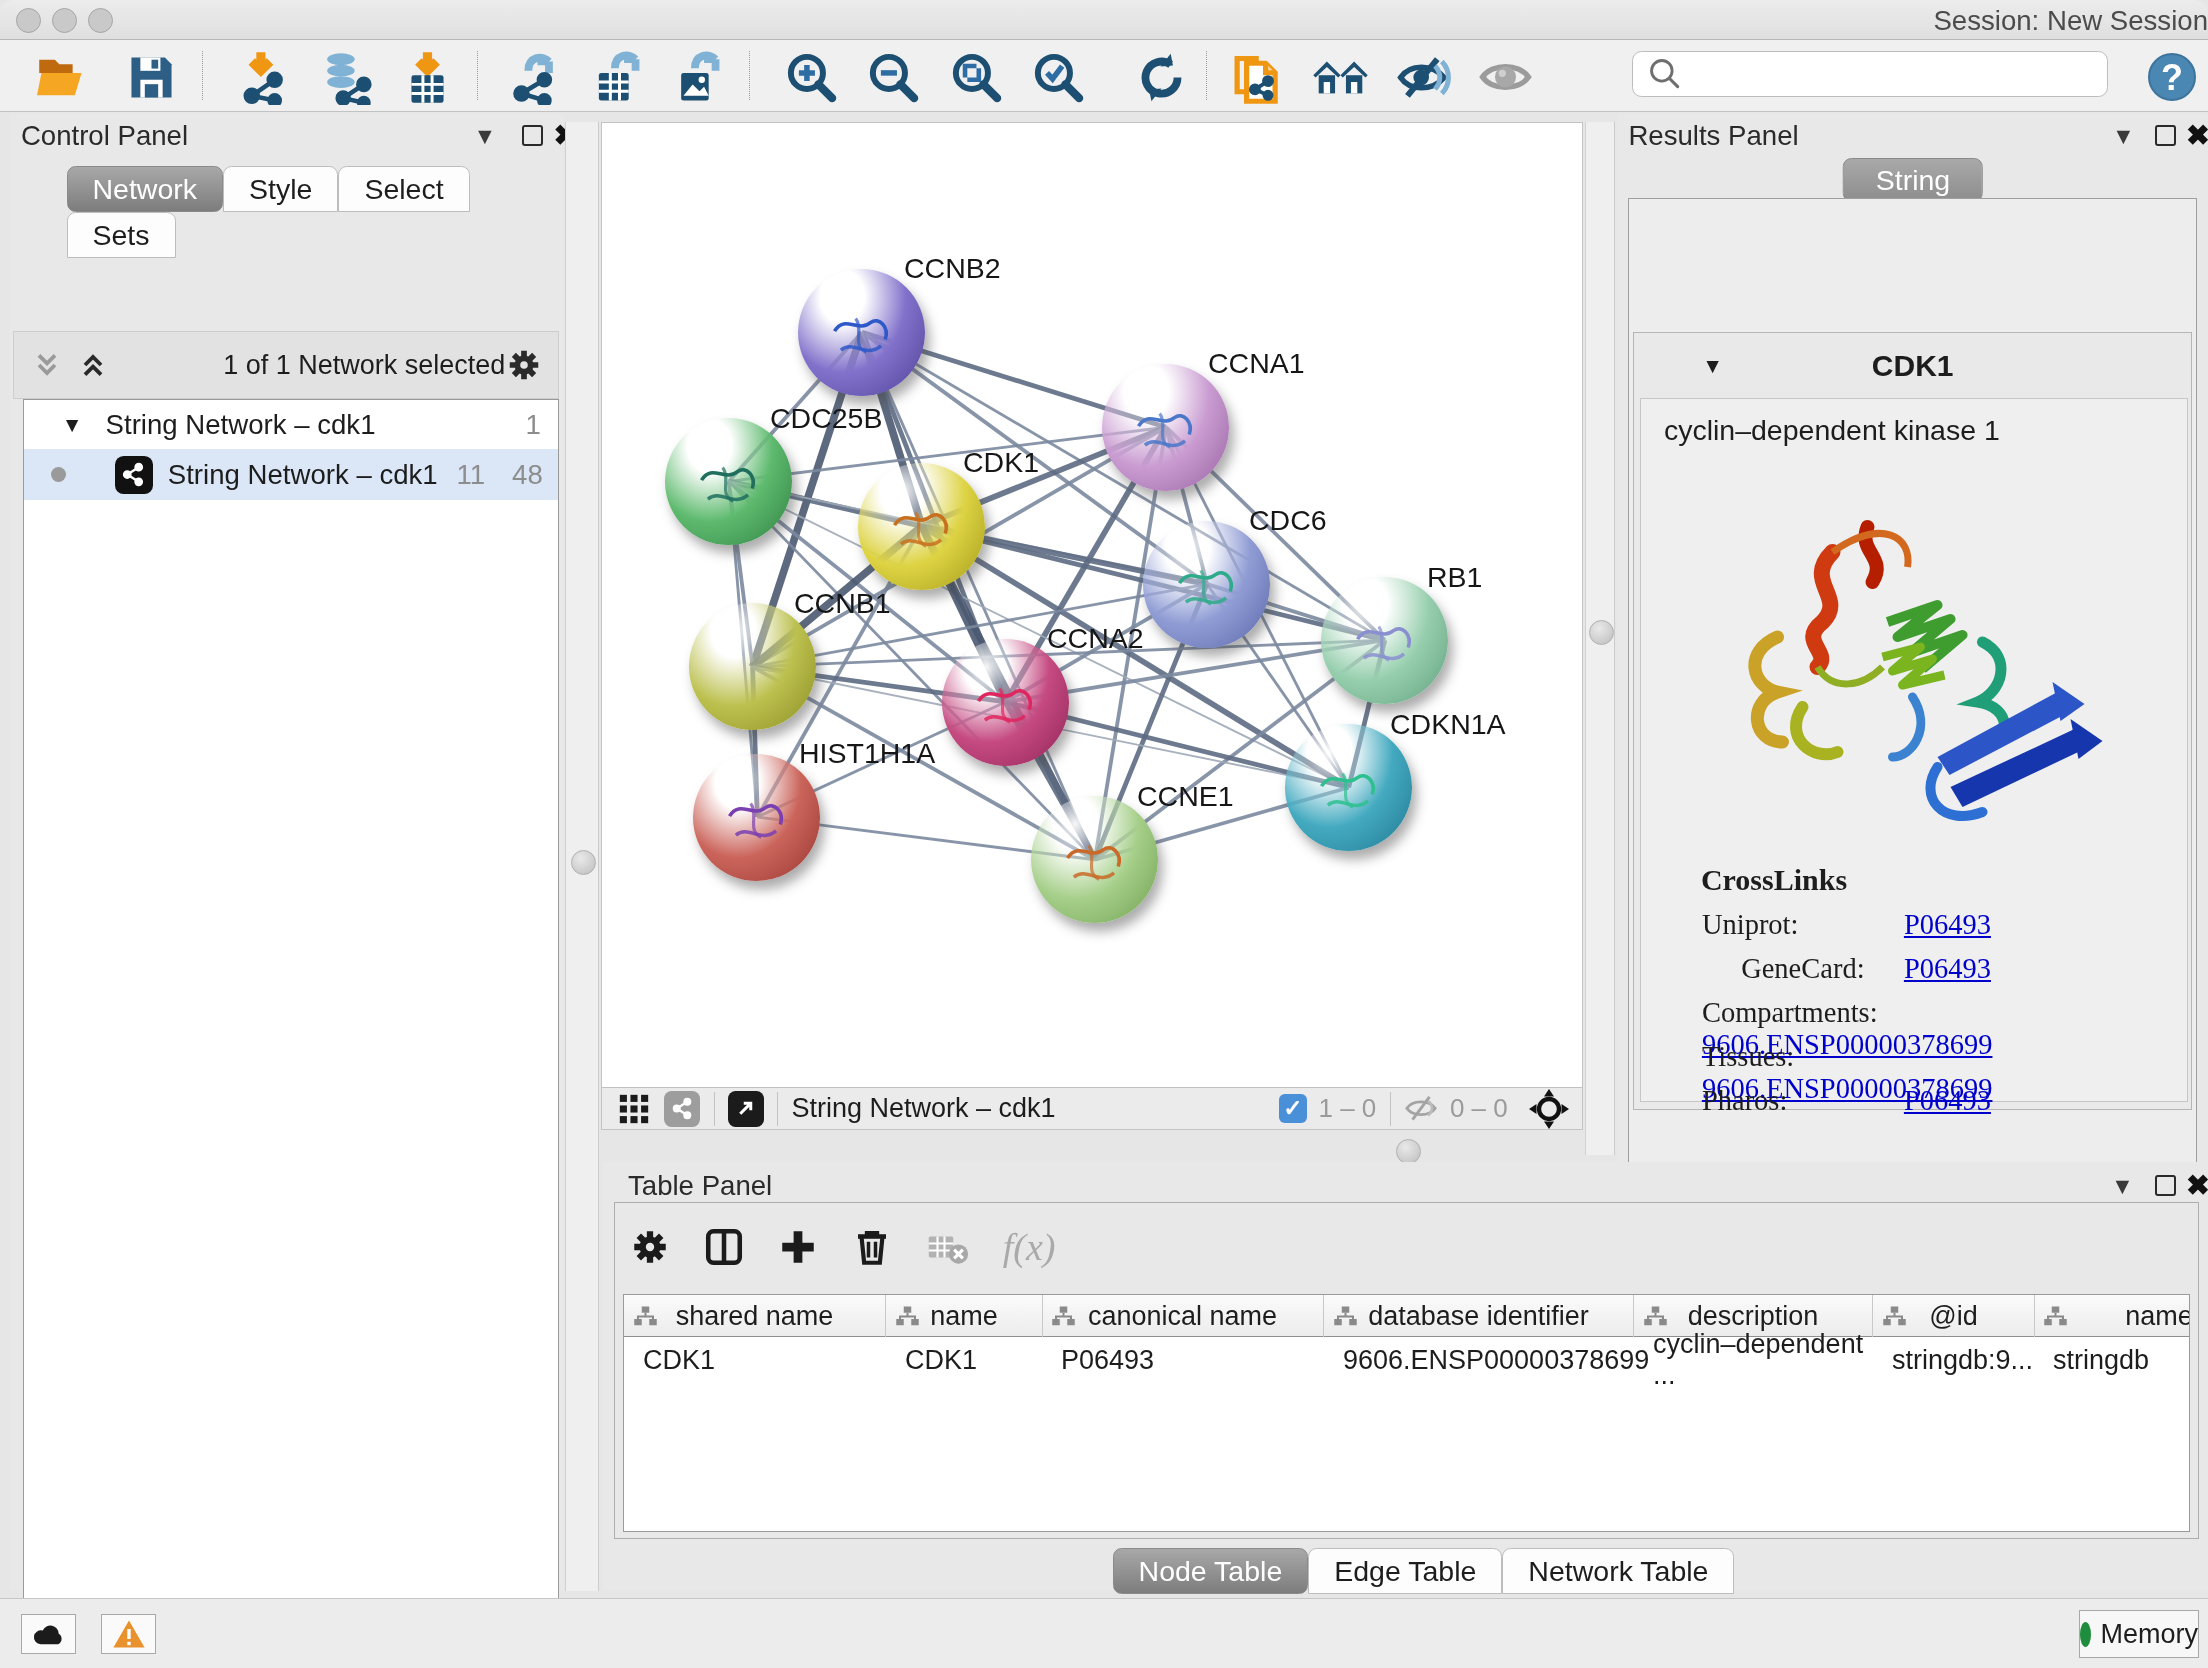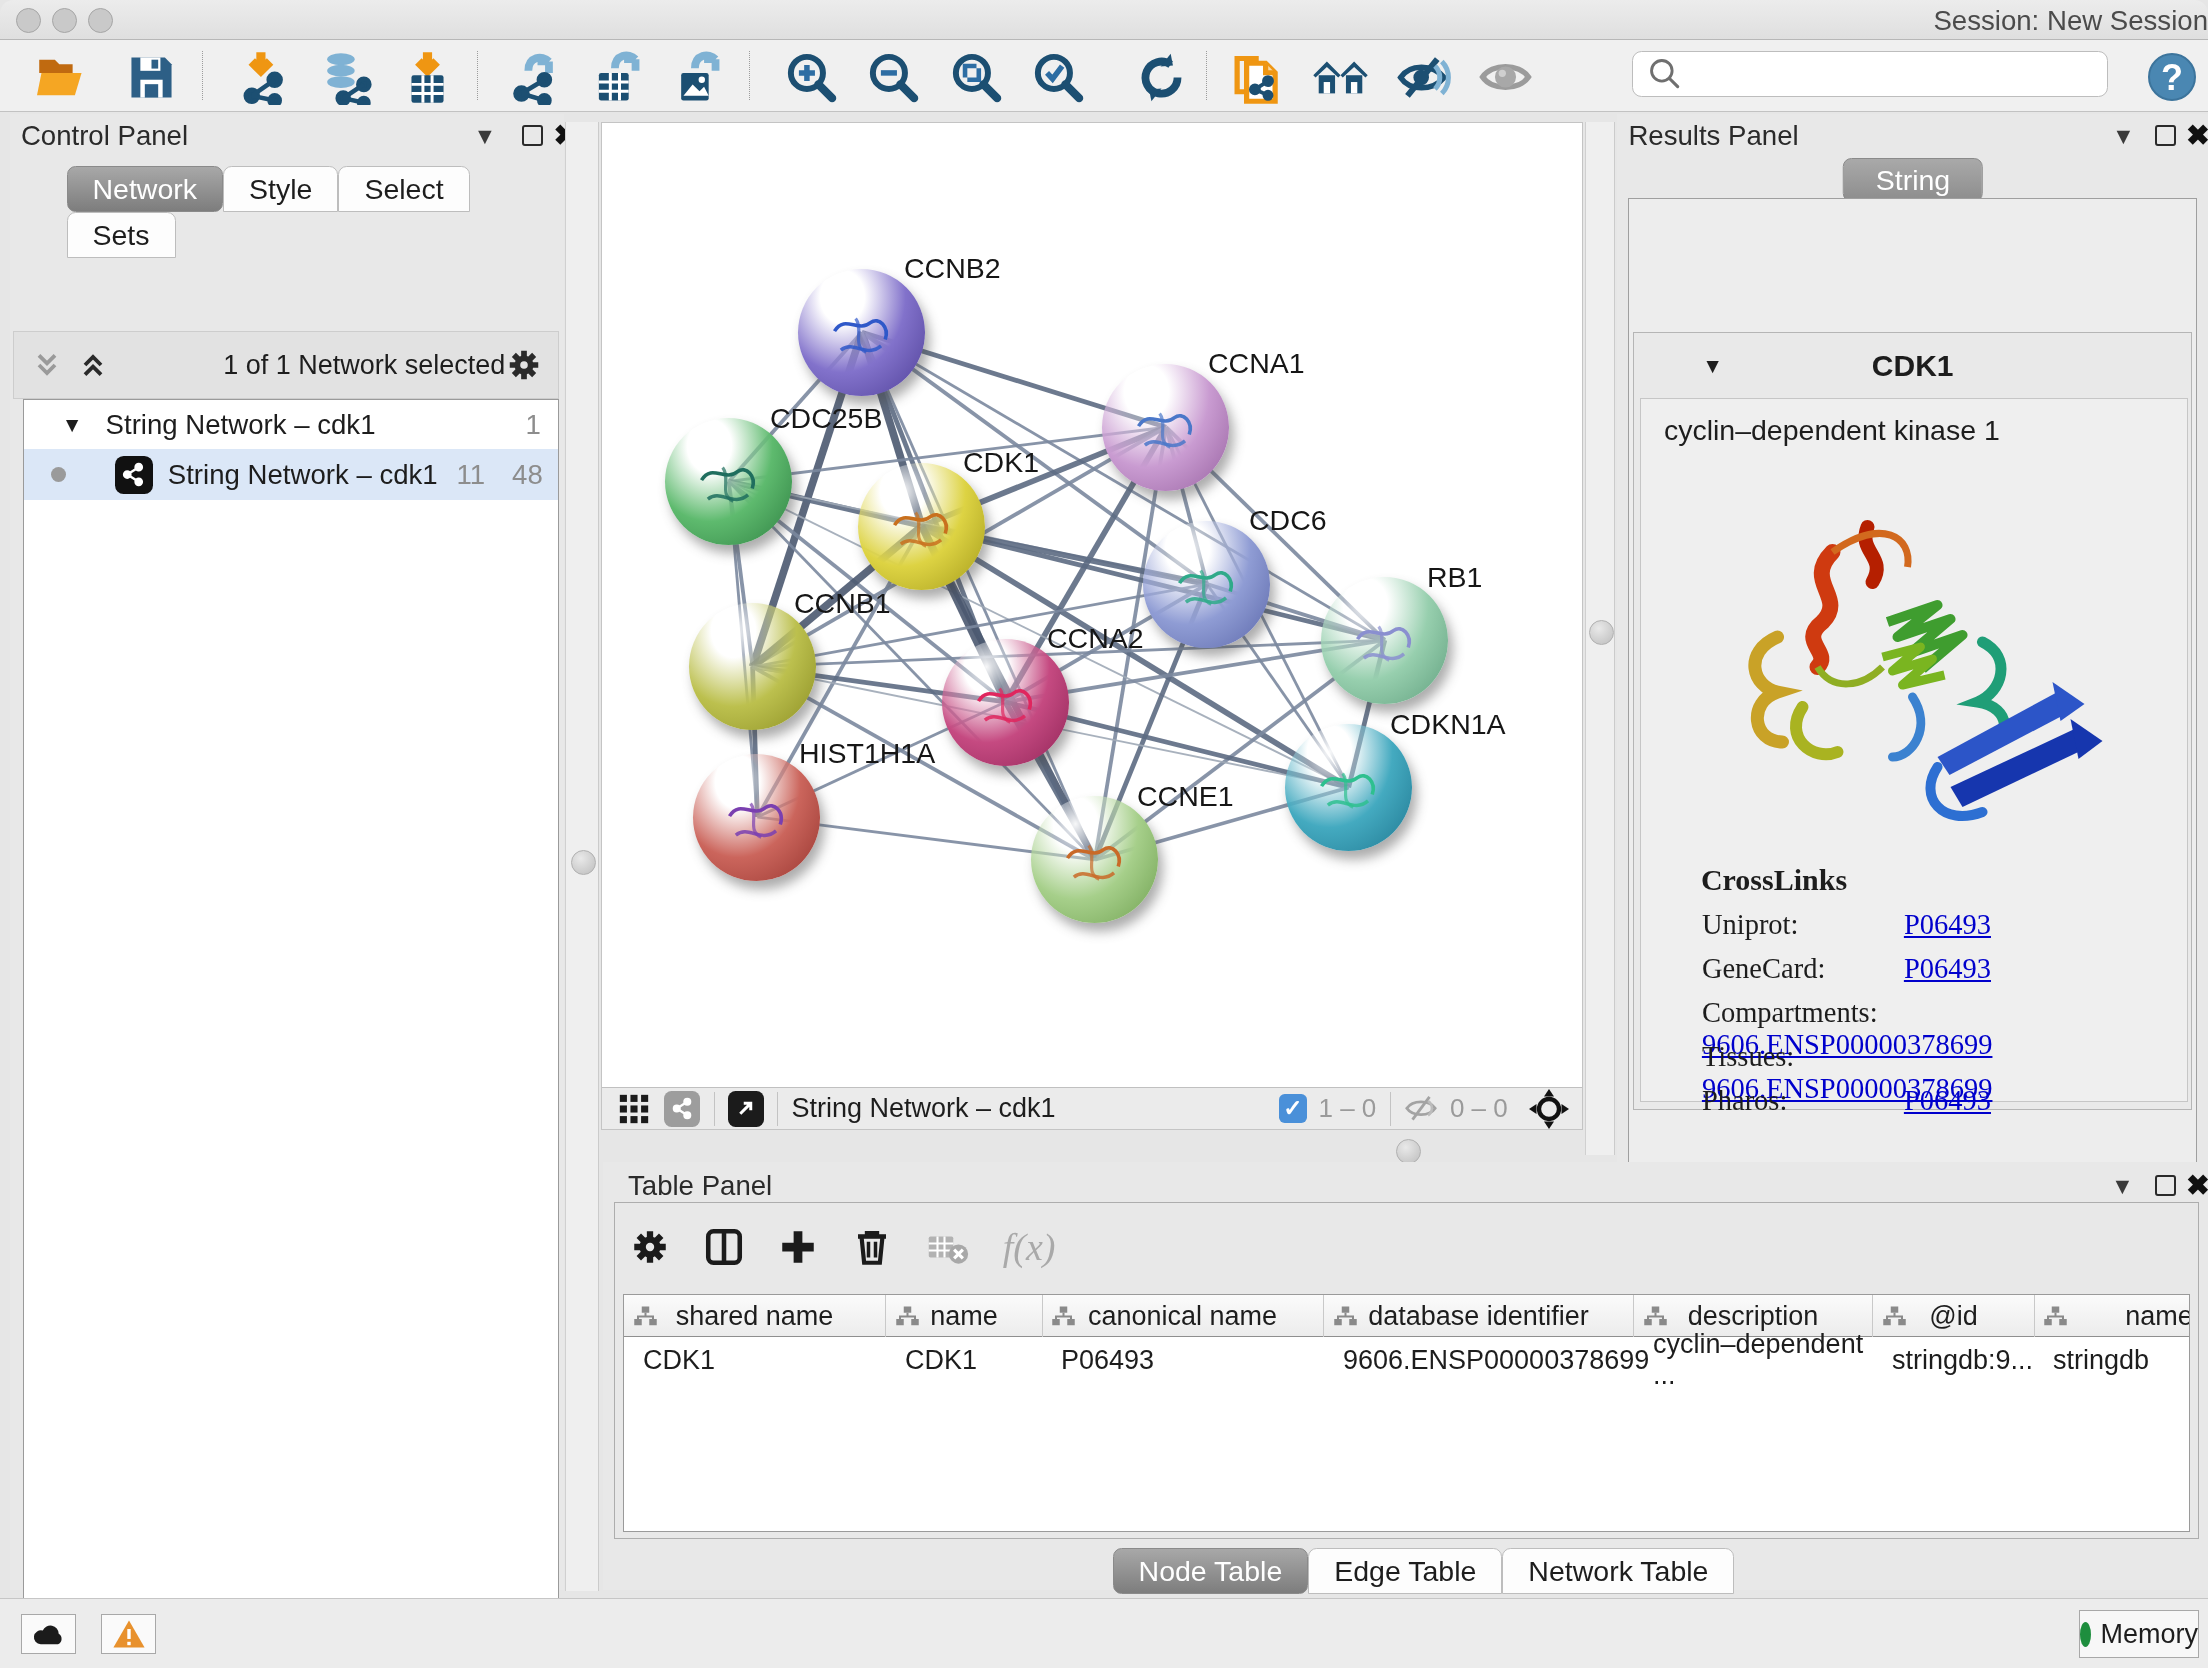--- a/index.html
+++ b/index.html
@@ -555,21 +555,21 @@
           <polygon points="255,290 375,225 385,246 267,308" fill="#2c55c8"></polygon>
           <polygon points="370,215 402,237 378,254" fill="#2c55c8"></polygon>
           <polygon points="268,320 392,262 400,283 280,340" fill="#1636ae"></polygon>
           <polygon points="388,252 420,274 396,292" fill="#1636ae"></polygon>
           <path d="M300,345 C260,360 235,330 255,300" stroke="#2d6fd2" stroke-width="10" fill="none" stroke-linecap="round"></path>
         </svg>
 
         <div class="abs xl-serif xl-title" style="left:44px; top:464px;margin-left:16px;">CrossLinks</div>
         <div class="abs" style="left:61px; top:510px; width:476px;" id="crosslinks">
             <div class="xl-row xl-serif"><span style="display:inline-block;width:202px;">Uniprot:</span><span class="xl-link">P06493</span></div>
-            <div class="xl-row xl-serif"><span style="display:inline-block;width:202px;">GeneCard:</span><span class="xl-link">P06493</span></div>
+            <div class="xl-row xl-serif"><span style="display:inline-block;width:202px;text-align:center;">GeneCard:</span><span class="xl-link">P06493</span></div>
             <div class="xl-row xl-serif"><span style="display:inline-block;width:202px;">Compartments:</span><span class="xl-link">9606.ENSP00000378699</span></div>
             <div class="xl-row xl-serif"><span style="display:inline-block;width:202px;">Tissues:</span><span class="xl-link">9606.ENSP00000378699</span></div>
             <div class="xl-row xl-serif"><span style="display:inline-block;width:202px;">Pharos:</span><span class="xl-link">P06493</span></div>
           </div>
       </div>
     </div>
   </div>
 </div>
 
 <div class="abs table-panel">

